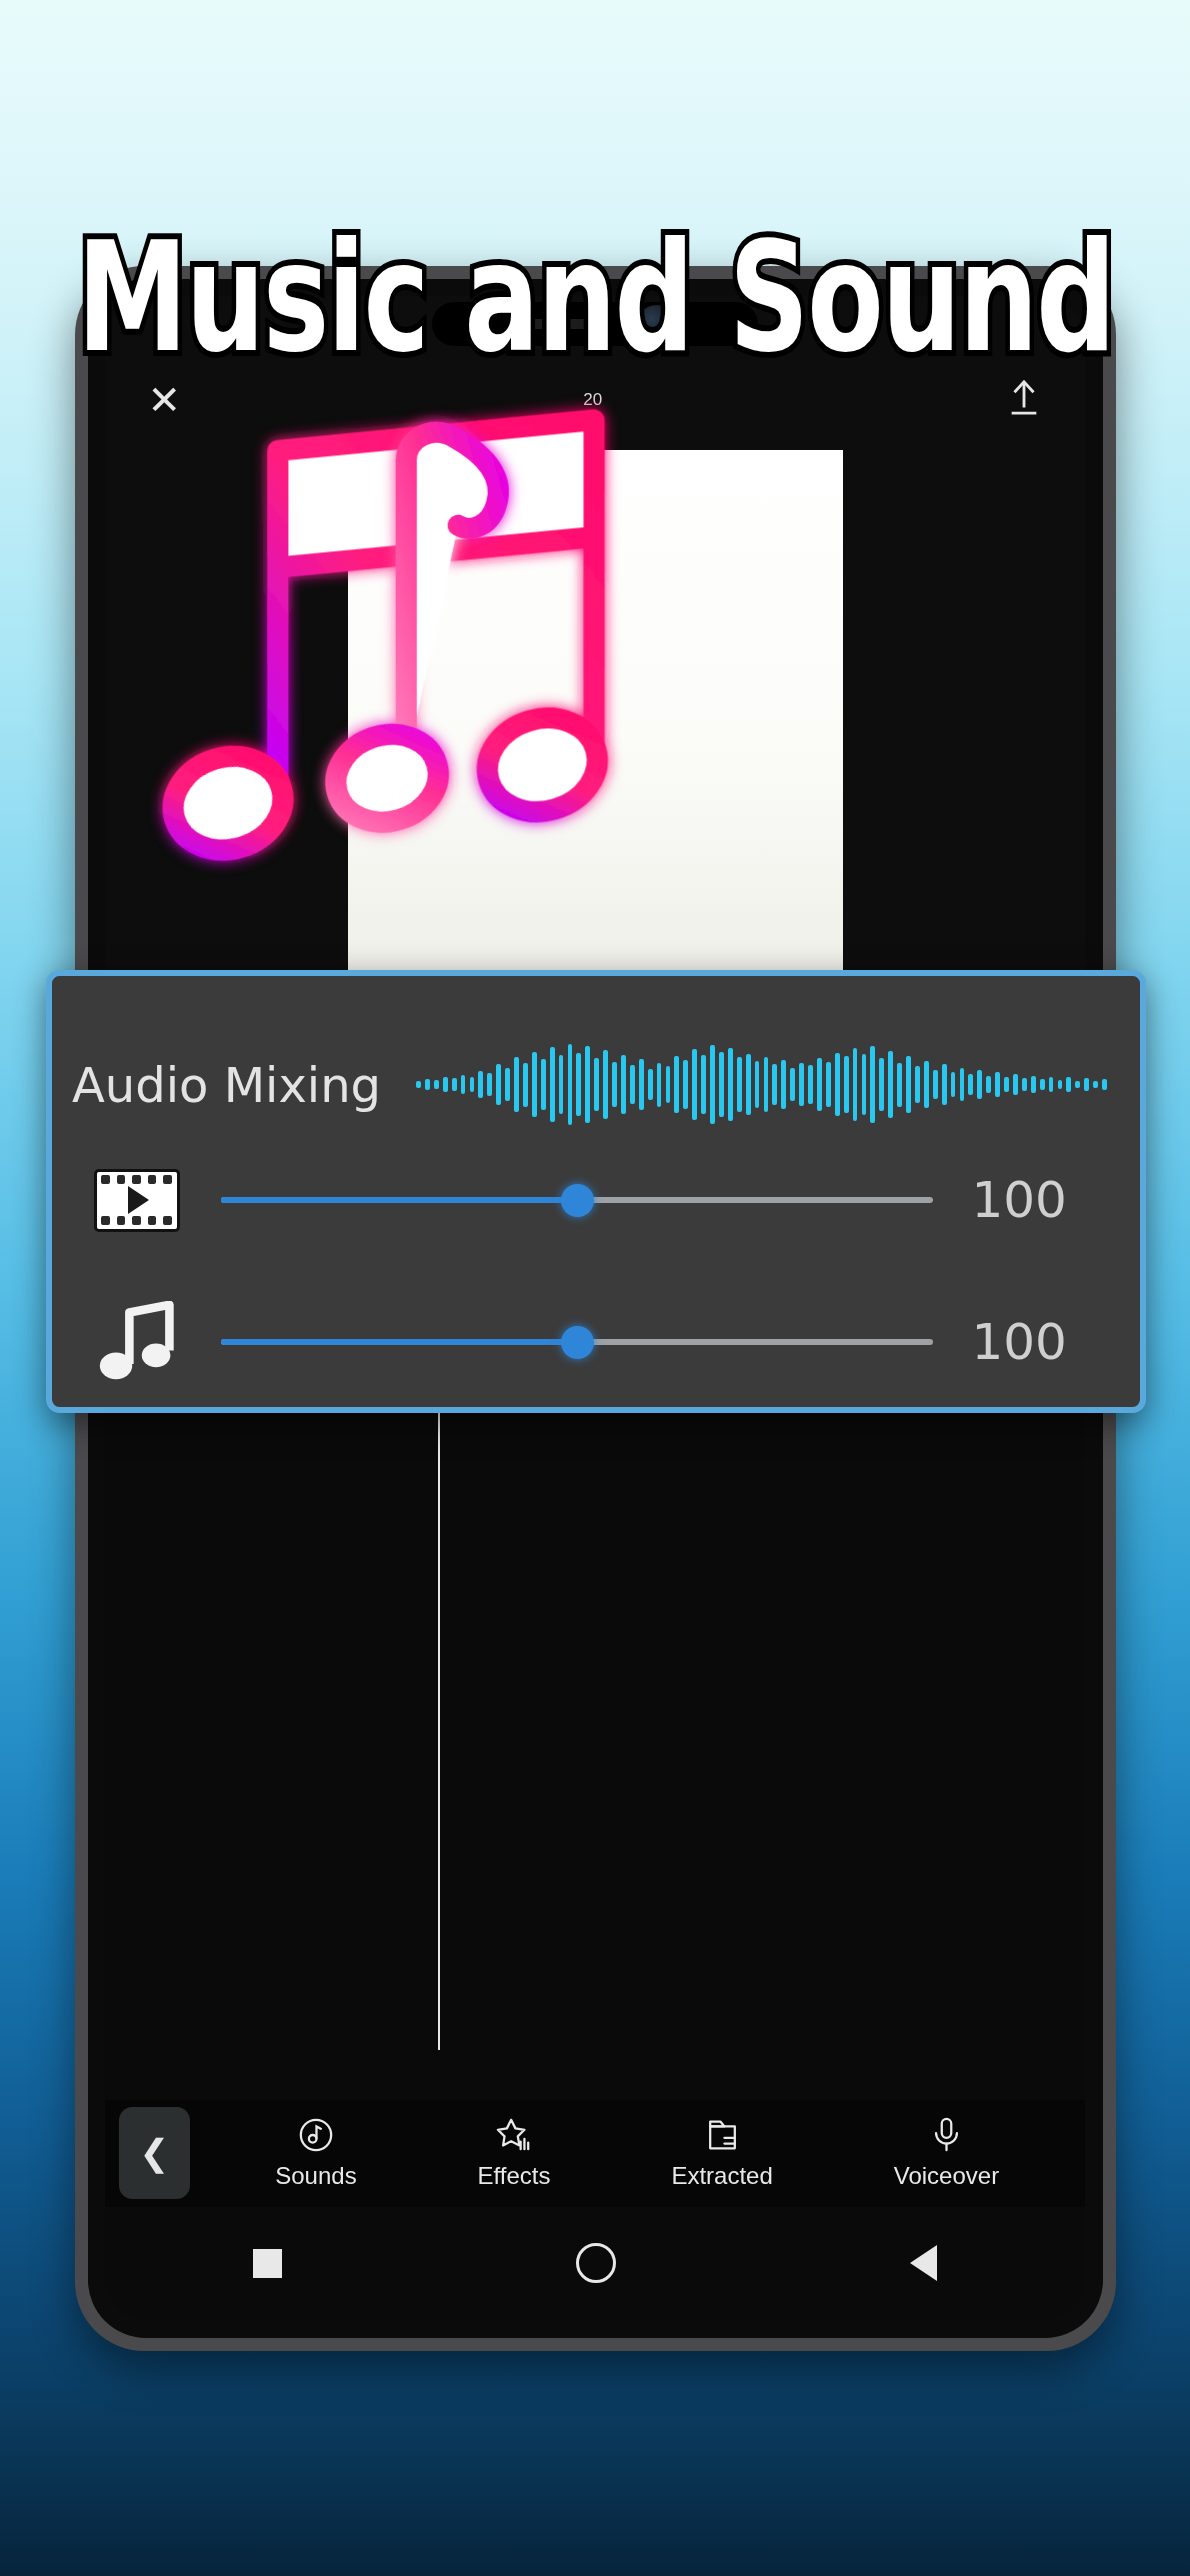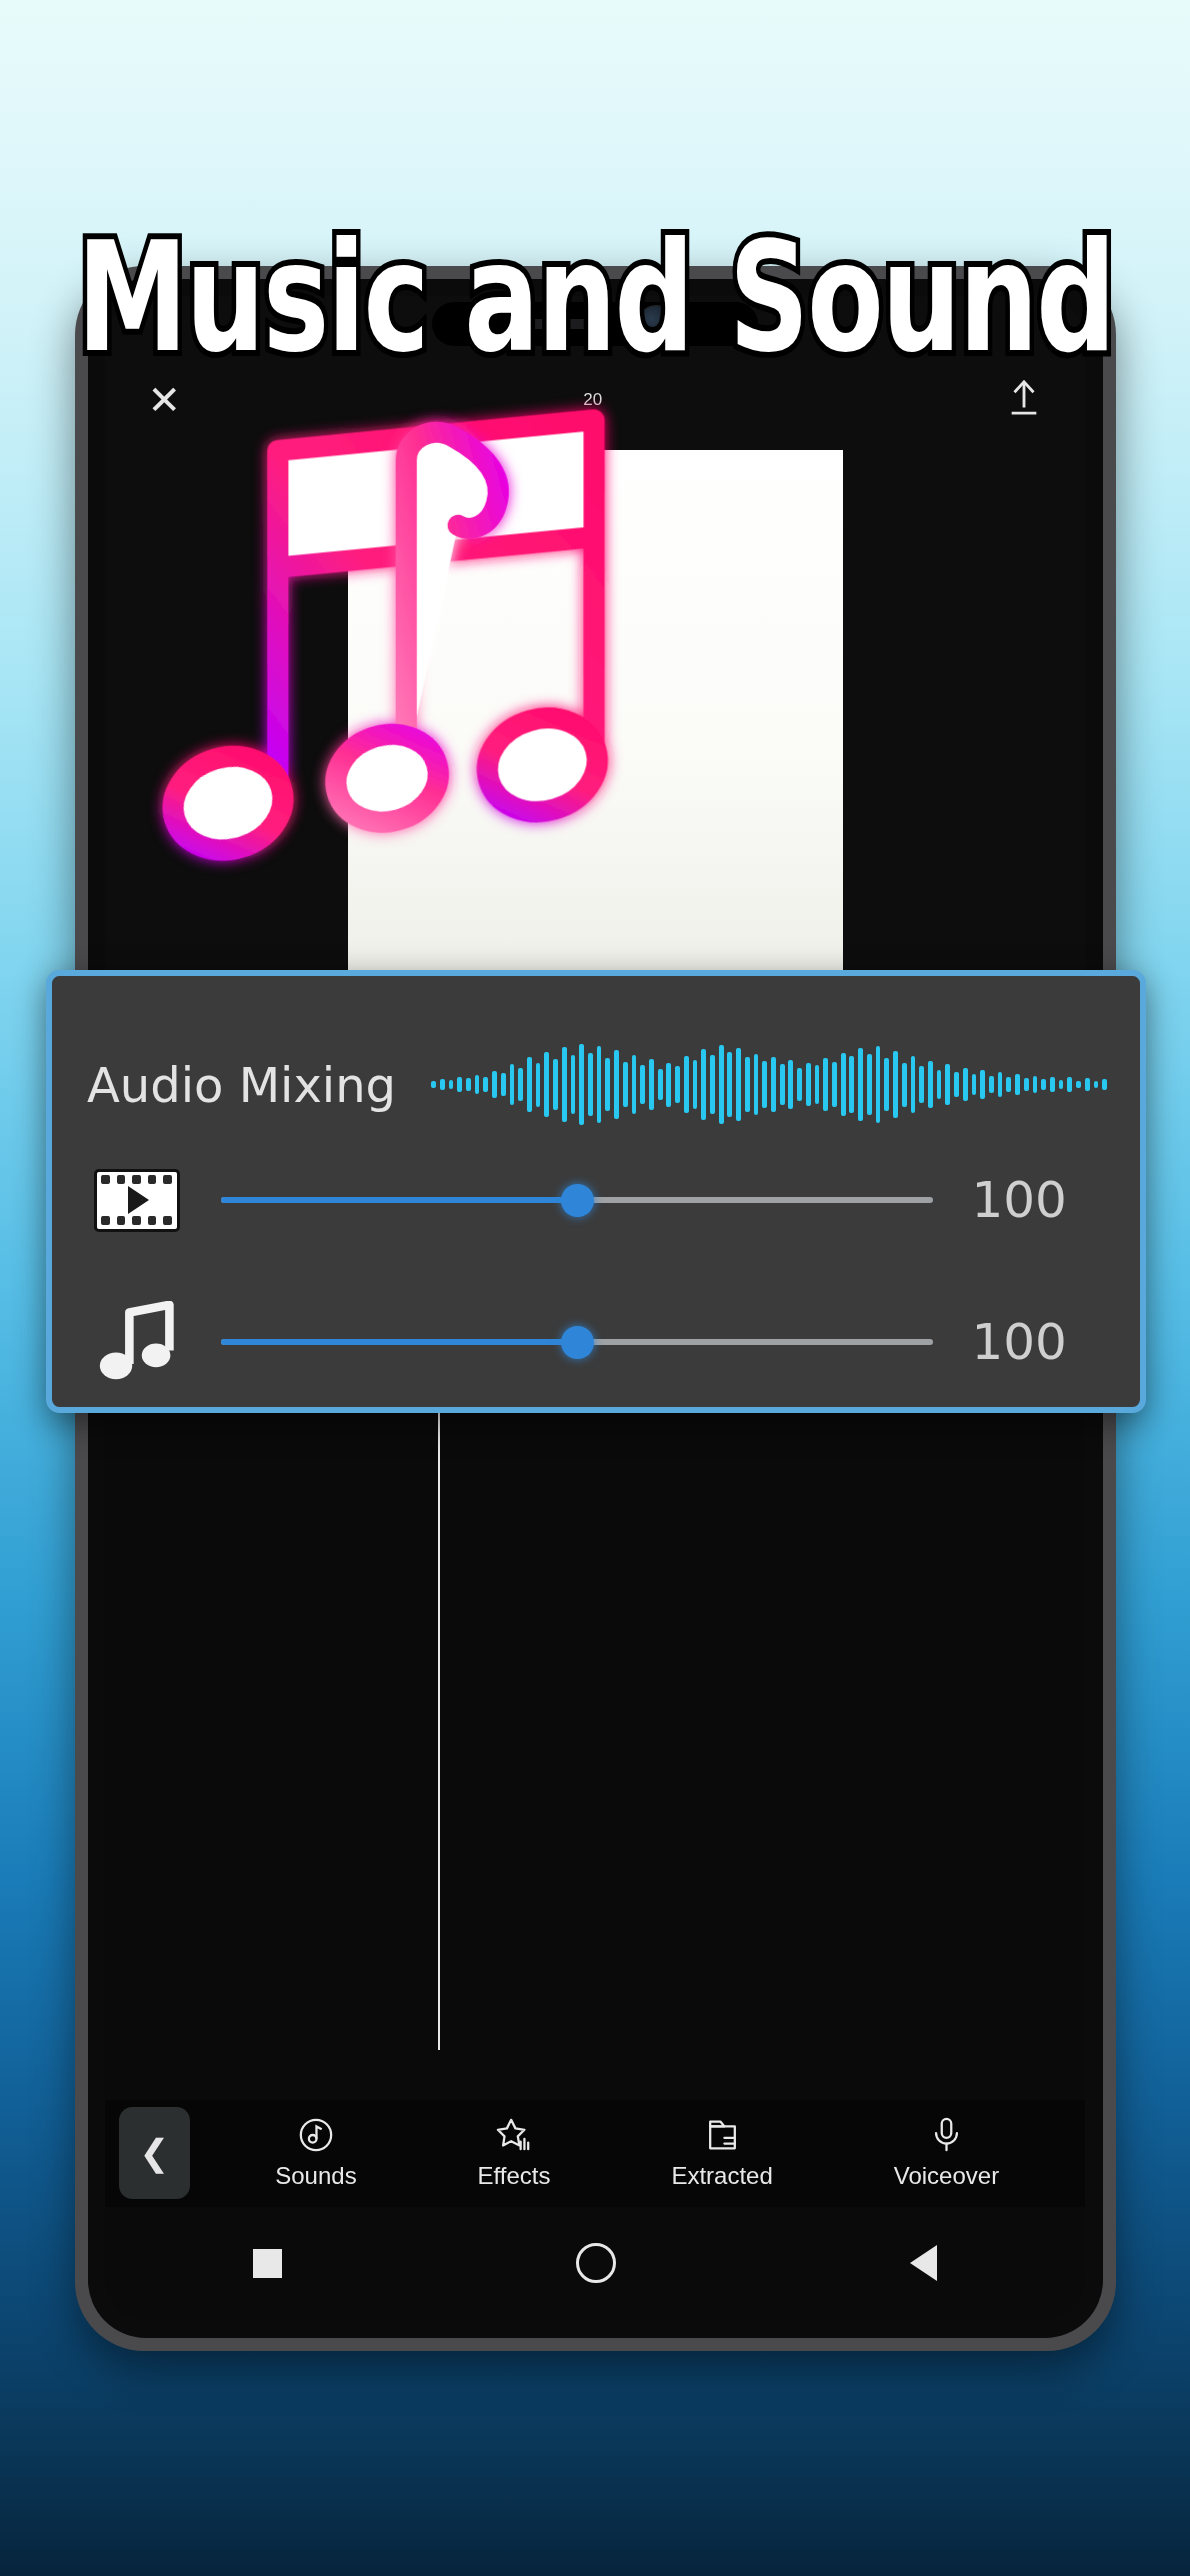--- a/index.html
+++ b/index.html
@@ -227,21 +227,21 @@
     position:absolute; left:46px; top:970px; width:1100px; height:443px;
     background:#3b3b3b; border:6.7px solid #5aa9dd; border-radius:13.4px;
     z-index:35; box-shadow:0 9.6px 33px rgba(0,0,0,.45);
     overflow:hidden;
   }
   #mix-head{
     position:absolute; left:0; top:56px; width:100%; height:105px;
     display:flex; align-items:center;
   }
   #mix-title{
-    margin-left:35px; font-size:48px; color:#e3e3e3;
+    margin-left:20px; font-size:48px; color:#e3e3e3;
     font-family:"DejaVu Sans", sans-serif;
     filter:blur(0.4px);
   }
   #mix-wave{ margin-left:35px; flex:1; height:88px; position:relative; margin-right:29px;}
   .wv{ position:absolute; bottom:0; width:4.8px; background:#28c8f0; border-radius:1.9px;}
 
   .row{
     position:absolute; left:0; width:100%; height:100px;
     display:flex; align-items:center;
   }

